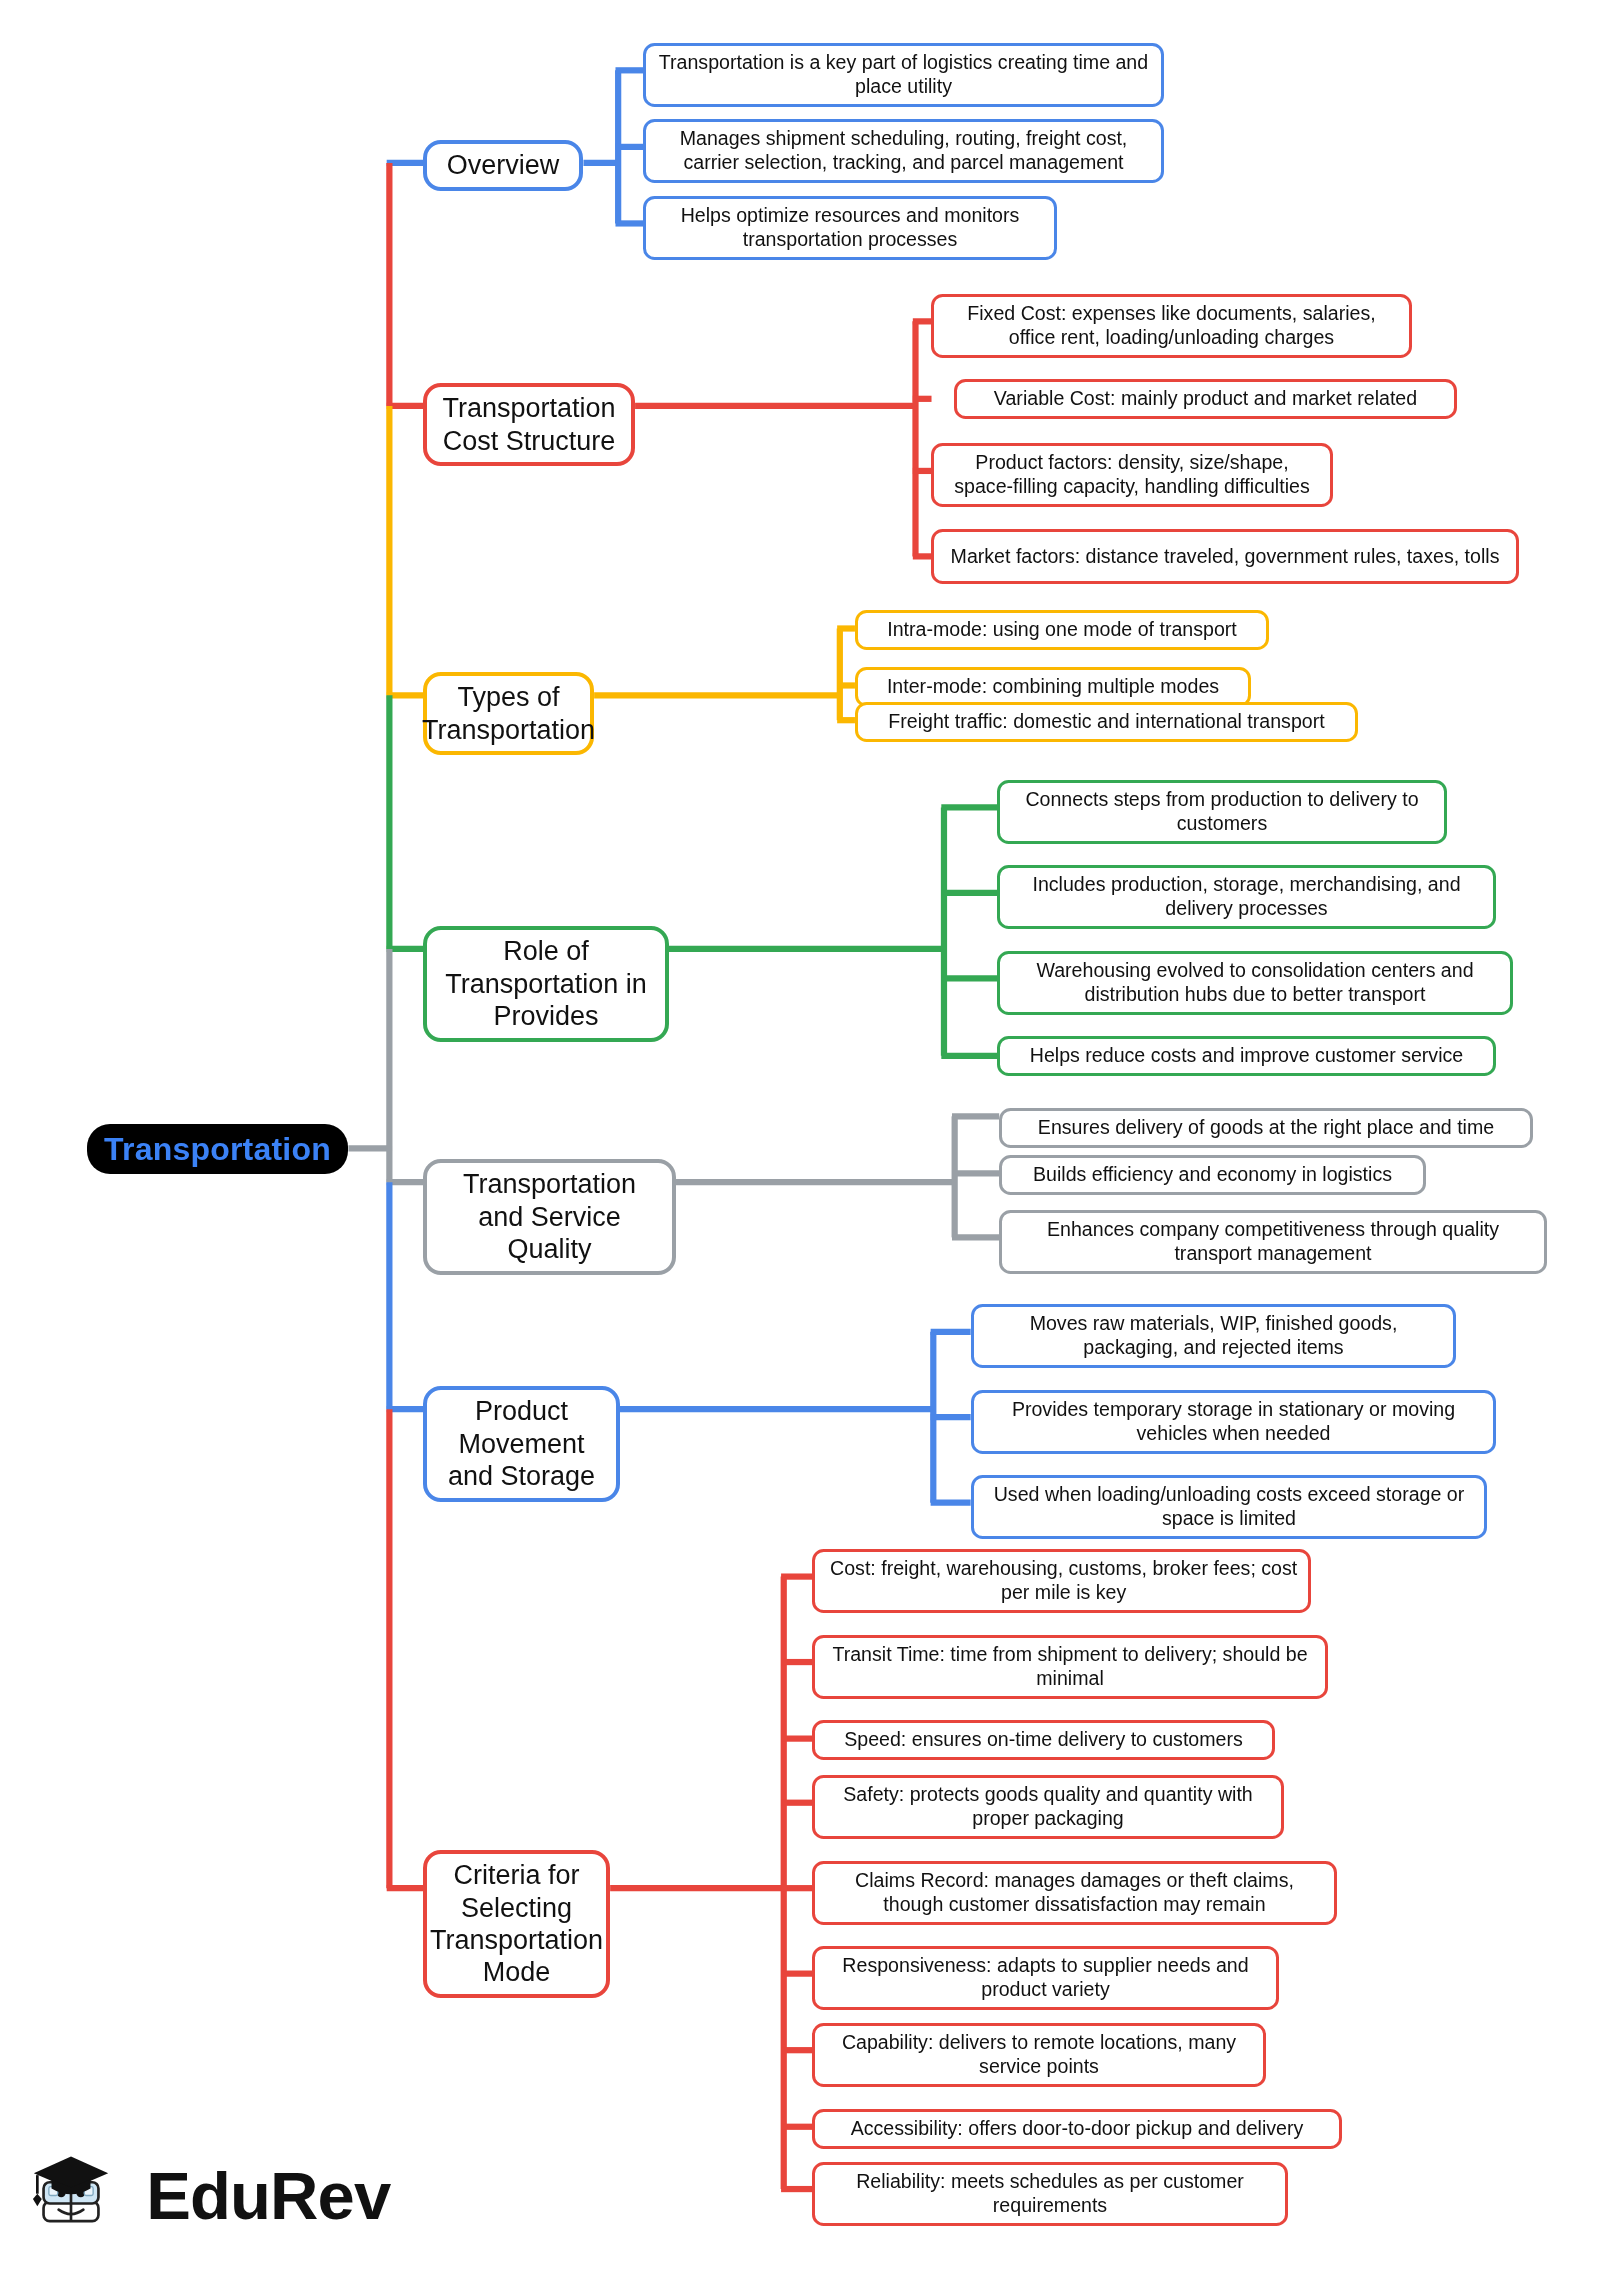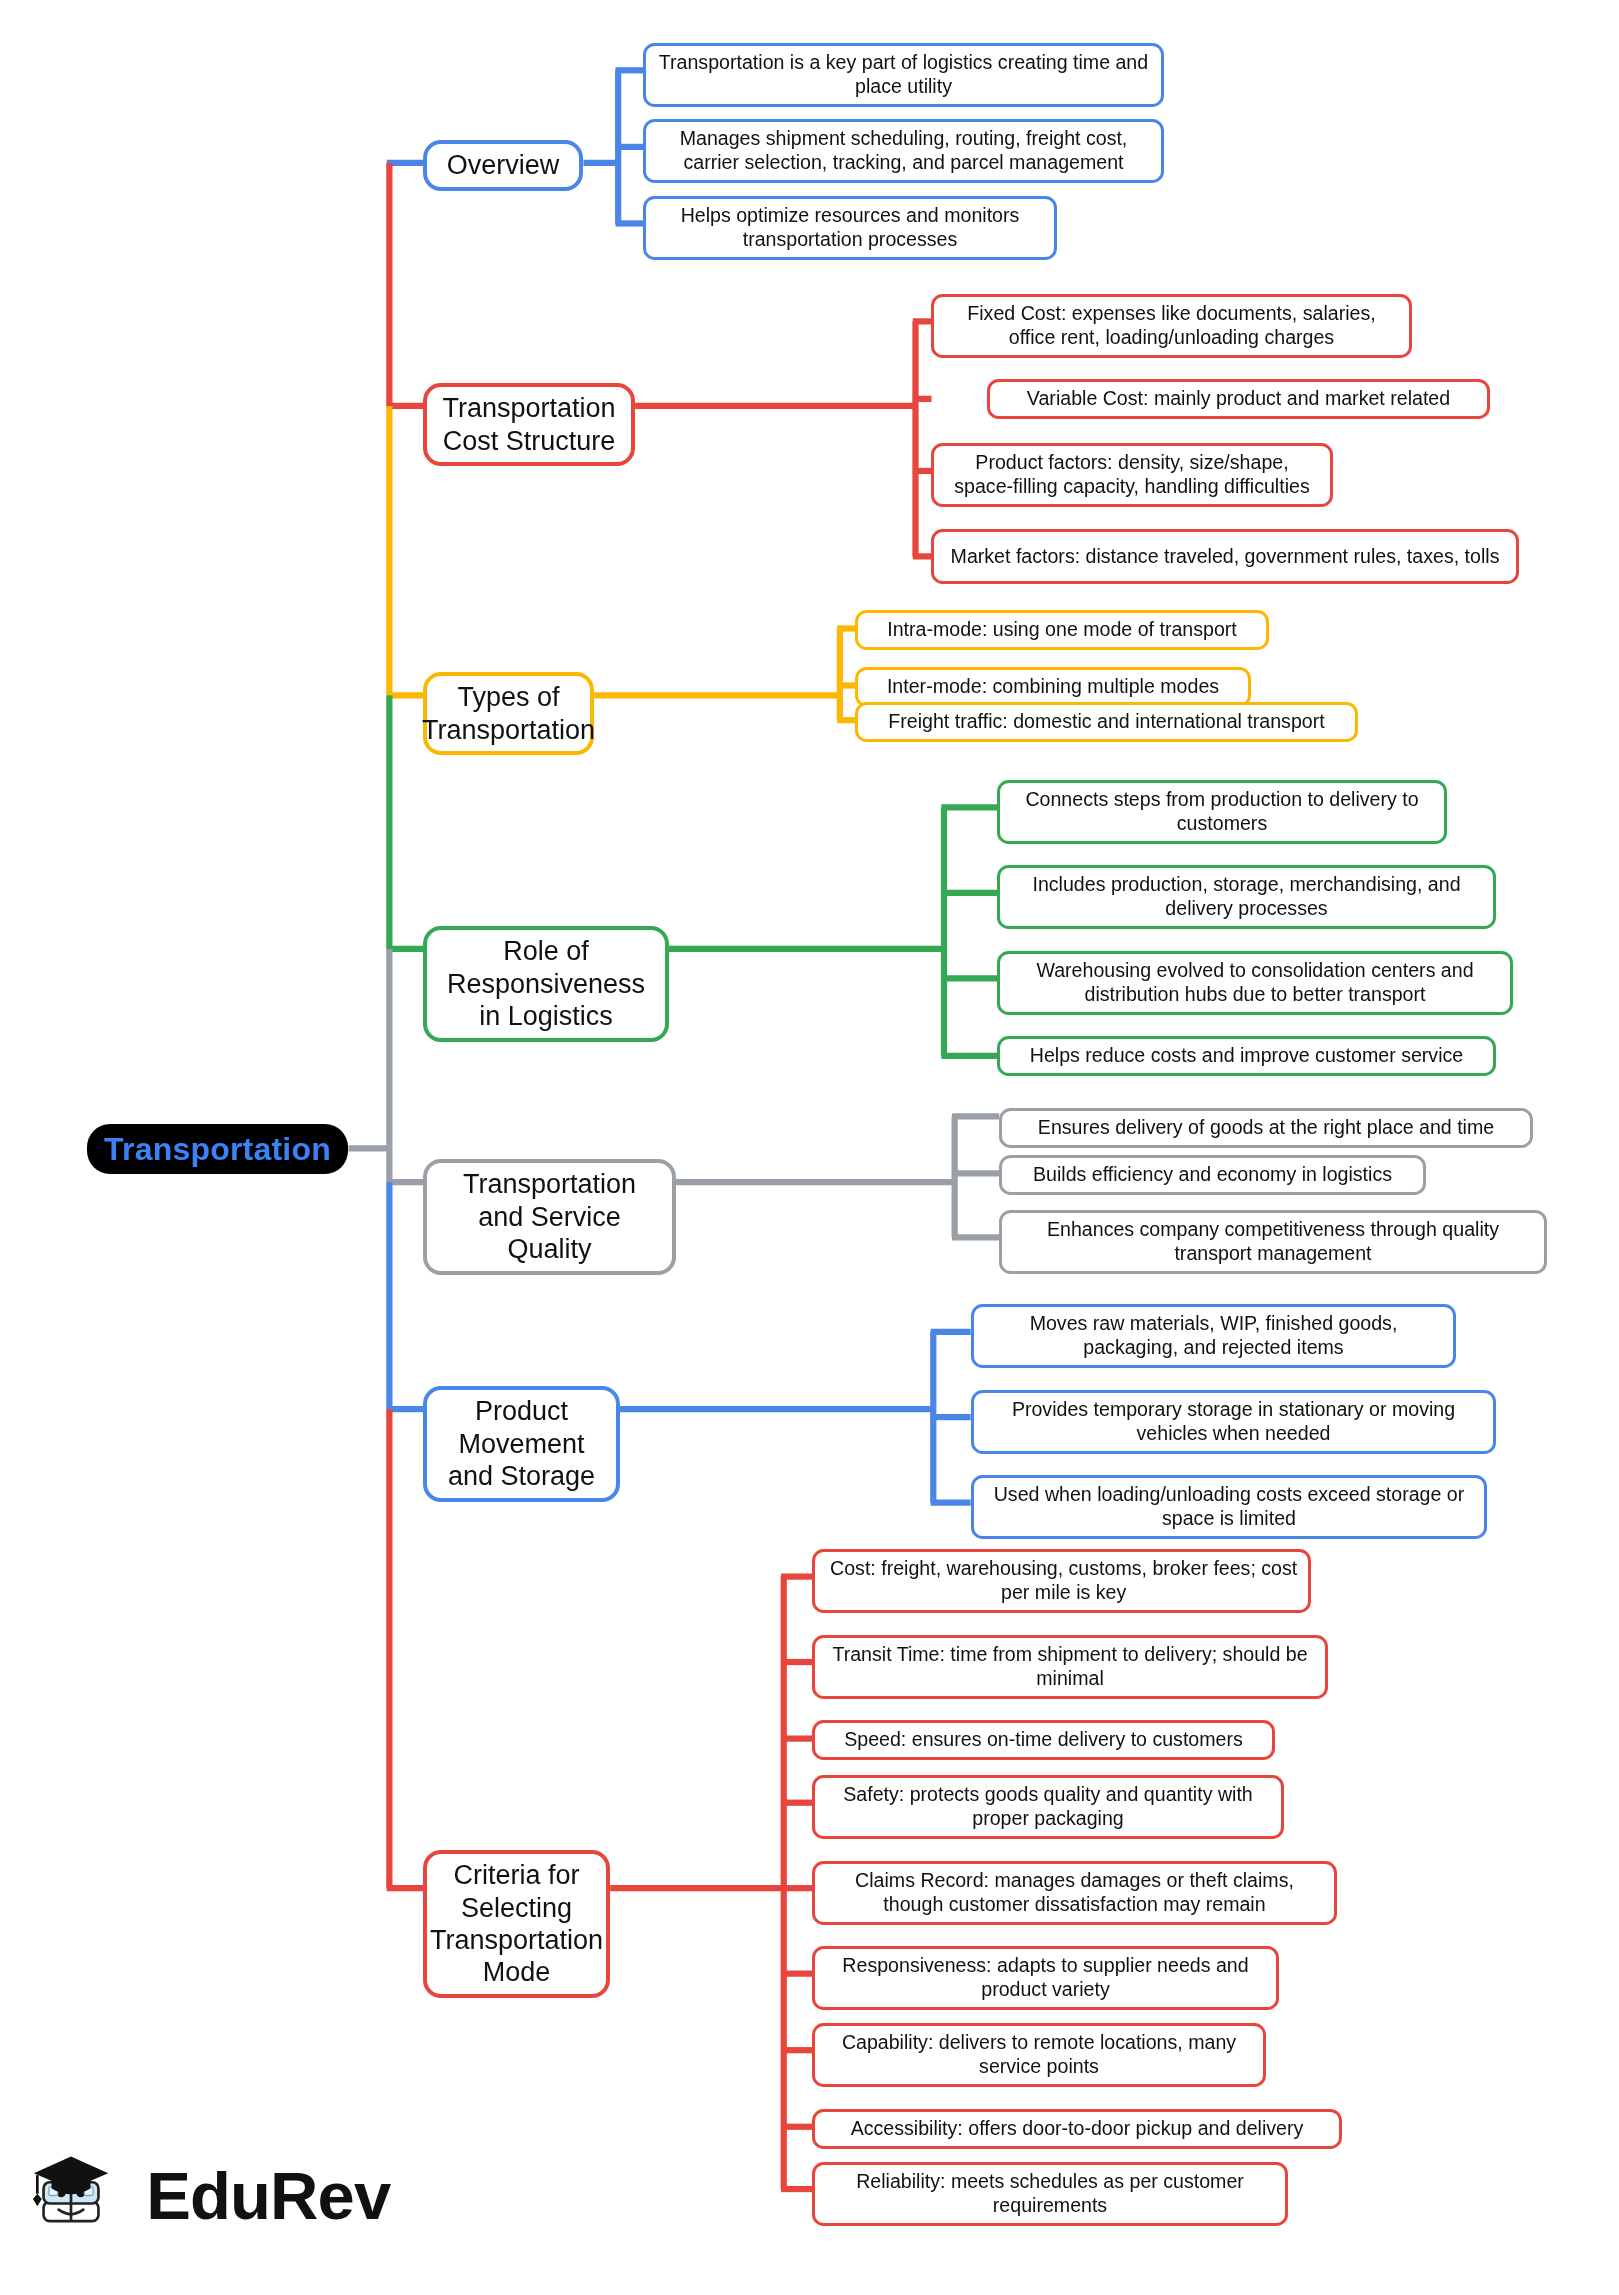--- a/index.html
+++ b/index.html
@@ -80,33 +80,33 @@
       <path d="M877 2389 L912 2389" stroke="#e8453c" stroke-width="7" fill="none" stroke-linecap="butt"></path>
       <path d="M877 2459 L912 2459" stroke="#e8453c" stroke-width="7" fill="none" stroke-linecap="butt"></path>
     </svg>
   <div id="nodes">
       <div class="node root" style="left: 87px; top: 1124px; width: 261px; height: 50px;">Transportation</div>
       <div class="node leaf" style="left: 643px; top: 43px; width: 521px; min-height: 55px; border-color: rgb(74, 134, 232);">Transportation is a key part of logistics creating time and place utility</div>
       <div class="node leaf" style="left: 643px; top: 119px; width: 521px; min-height: 55px; border-color: rgb(74, 134, 232);">Manages shipment scheduling, routing, freight cost, carrier selection, tracking, and parcel management</div>
       <div class="node leaf" style="left: 643px; top: 196px; width: 414px; min-height: 55px; border-color: rgb(74, 134, 232);">Helps optimize resources and monitors transportation processes</div>
       <div class="node branch" style="left: 423px; top: 140px; width: 160px; min-height: 46px; border-color: rgb(74, 134, 232);">Overview</div>
       <div class="node leaf" style="left: 931px; top: 294px; width: 481px; min-height: 55px; border-color: rgb(232, 69, 60);">Fixed Cost: expenses like documents, salaries, office rent, loading/unloading charges</div>
-      <div class="node leaf" style="left: 987px; top: 379px; width: 503px; min-height: 39px; border-color: rgb(232, 69, 60);">Variable Cost: mainly product and market related</div>
+      <div class="node leaf" style="left: 954px; top: 379px; width: 503px; min-height: 39px; border-color: rgb(232, 69, 60);">Variable Cost: mainly product and market related</div>
       <div class="node leaf" style="left: 931px; top: 443px; width: 402px; min-height: 55px; border-color: rgb(232, 69, 60);">Product factors: density, size/shape, space-filling capacity, handling difficulties</div>
       <div class="node leaf" style="left: 931px; top: 529px; width: 588px; min-height: 55px; border-color: rgb(232, 69, 60);">Market factors: distance traveled, government rules, taxes, tolls</div>
       <div class="node branch" style="left: 423px; top: 383px; width: 212px; min-height: 46px; border-color: rgb(232, 69, 60);">Transportation Cost Structure</div>
       <div class="node leaf" style="left: 855px; top: 610px; width: 414px; min-height: 37px; border-color: rgb(251, 183, 1);">Intra-mode: using one mode of transport</div>
       <div class="node leaf" style="left: 855px; top: 667px; width: 396px; min-height: 37px; border-color: rgb(251, 183, 1);">Inter-mode: combining multiple modes</div>
       <div class="node leaf" style="left: 855px; top: 702px; width: 503px; min-height: 37px; border-color: rgb(251, 183, 1);">Freight traffic: domestic and international transport</div>
       <div class="node branch" style="left: 423px; top: 672px; width: 171px; min-height: 46px; border-color: rgb(251, 183, 1);">Types of Transportation</div>
       <div class="node leaf" style="left: 997px; top: 780px; width: 450px; min-height: 55px; border-color: rgb(52, 168, 83);">Connects steps from production to delivery to customers</div>
       <div class="node leaf" style="left: 997px; top: 865px; width: 499px; min-height: 55px; border-color: rgb(52, 168, 83);">Includes production, storage, merchandising, and delivery processes</div>
       <div class="node leaf" style="left: 997px; top: 951px; width: 516px; min-height: 55px; border-color: rgb(52, 168, 83);">Warehousing evolved to consolidation centers and distribution hubs due to better transport</div>
       <div class="node leaf" style="left: 997px; top: 1036px; width: 499px; min-height: 39px; border-color: rgb(52, 168, 83);">Helps reduce costs and improve customer service</div>
-      <div class="node branch" style="left: 423px; top: 926px; width: 246px; min-height: 46px; border-color: rgb(52, 168, 83);">Role of Responsiveness in Logistics</div>
+      <div class="node branch" style="left: 423px; top: 926px; width: 246px; min-height: 46px; border-color: rgb(52, 168, 83);">Role of Transportation in Provides</div>
       <div class="node leaf" style="left: 999px; top: 1108px; width: 534px; min-height: 37px; border-color: rgb(154, 160, 166);">Ensures delivery of goods at the right place and time</div>
       <div class="node leaf" style="left: 999px; top: 1155px; width: 427px; min-height: 37px; border-color: rgb(154, 160, 166);">Builds efficiency and economy in logistics</div>
       <div class="node leaf" style="left: 999px; top: 1210px; width: 548px; min-height: 55px; border-color: rgb(154, 160, 166);">Enhances company competitiveness through quality transport management</div>
       <div class="node branch" style="left: 423px; top: 1159px; width: 253px; min-height: 46px; border-color: rgb(154, 160, 166);">Transportation and Service Quality</div>
       <div class="node leaf" style="left: 971px; top: 1304px; width: 485px; min-height: 55px; border-color: rgb(74, 134, 232);">Moves raw materials, WIP, finished goods, packaging, and rejected items</div>
       <div class="node leaf" style="left: 971px; top: 1390px; width: 525px; min-height: 55px; border-color: rgb(74, 134, 232);">Provides temporary storage in stationary or moving vehicles when needed</div>
       <div class="node leaf" style="left: 971px; top: 1475px; width: 516px; min-height: 55px; border-color: rgb(74, 134, 232);">Used when loading/unloading costs exceed storage or space is limited</div>
       <div class="node branch" style="left: 423px; top: 1386px; width: 197px; min-height: 46px; border-color: rgb(74, 134, 232);">Product Movement and Storage</div>
       <div class="node leaf" style="left: 812px; top: 1549px; width: 499px; min-height: 55px; border-color: rgb(232, 69, 60); padding-left: 15px;">Cost: freight, warehousing, customs, broker fees; cost per mile is key</div>
       <div class="node leaf" style="left: 812px; top: 1635px; width: 516px; min-height: 55px; border-color: rgb(232, 69, 60);">Transit Time: time from shipment to delivery; should be minimal</div>

